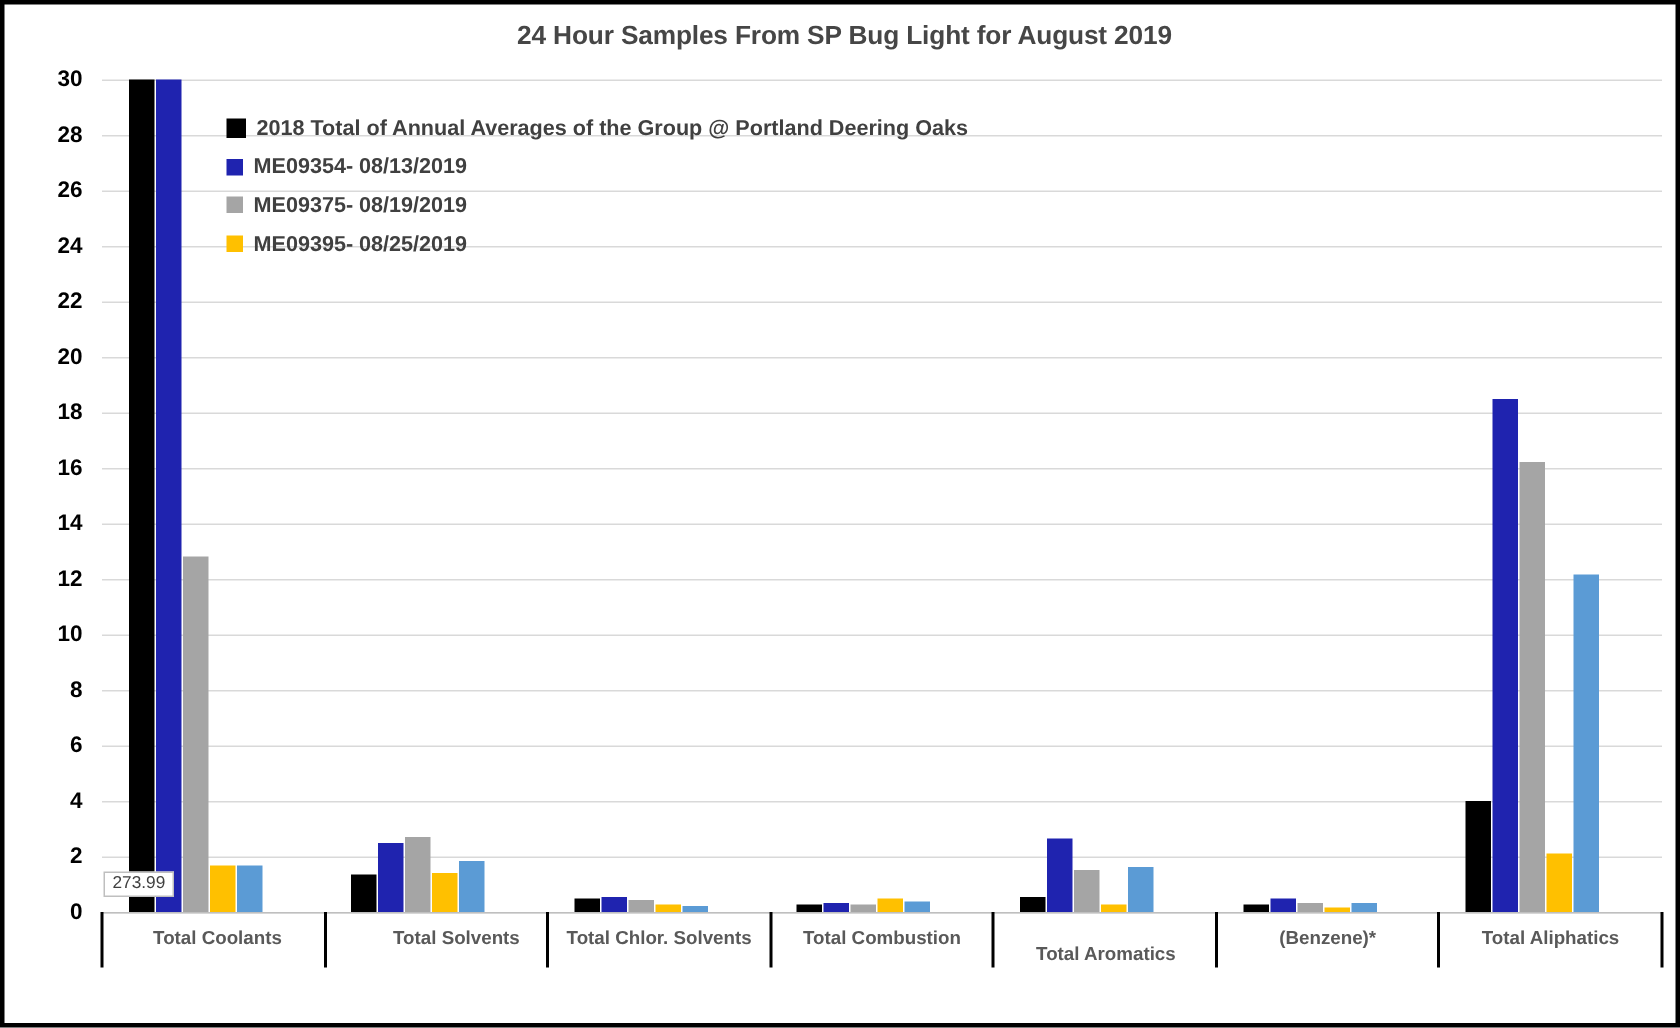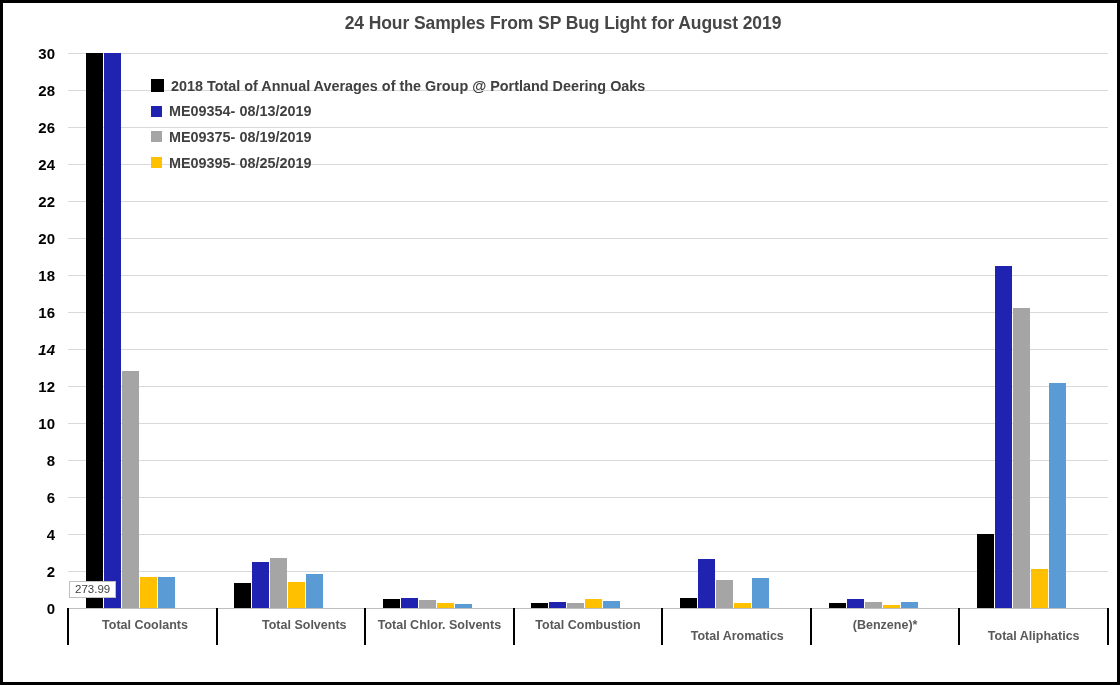--- a/index.html
+++ b/index.html
@@ -105,21 +105,21 @@
   <div id="chart-title">24 Hour Samples From SP Bug Light for August 2019</div>
 
   <div id="yaxis-labels">
       <span style="top: 555px;">0</span>
       <span style="top: 518px;">2</span>
       <span style="top: 481px;">4</span>
       <span style="top: 444px;">6</span>
       <span style="top: 407px;">8</span>
       <span style="top: 370px;">10</span>
       <span style="top: 333px;">12</span>
-      <span style="top: 296px; font-style: italic;">14</span>
+      <span style="top: 296px;">14</span>
       <span style="top: 259px;">16</span>
       <span style="top: 222px;">18</span>
       <span style="top: 185px;">20</span>
       <span style="top: 148px;">22</span>
       <span style="top: 111px;">24</span>
       <span style="top: 74px;">26</span>
       <span style="top: 37px;">28</span>
       <span style="top: 0px;">30</span>
     </div>
 
@@ -204,21 +204,21 @@
         <div class="group-sep" style="left: 890.429px;"></div>
         <div class="group-sep" style="left: 1039px;"></div>
       </div>
     <div id="cat-labels">
         <div class="cat-label" style="left: 0px; width: 154px;">Total Coolants</div>
         <div class="cat-label" style="left: 162px; width: 148.571px;">Total Solvents</div>
         <div class="cat-label" style="left: 297.143px; width: 148.571px;">Total Chlor. Solvents</div>
         <div class="cat-label" style="left: 445.714px; width: 148.571px;">Total Combustion</div>
         <div class="cat-label" style="left: 595px; width: 148.571px; margin-top: 11px;">Total Aromatics</div>
         <div class="cat-label" style="left: 742.857px; width: 148.571px;">(Benzene)*</div>
-        <div class="cat-label" style="left: 891.429px; width: 148.571px; margin-top: 11px;">Total Aliphatics</div>
+        <div class="cat-label" style="left: 891.429px; width: 148.571px;">Total Aliphatics</div>
       </div>
   </div>
 
   <div id="data-label">273.99</div>
 
   <div id="legend">
       <div class="legend-row">
         <span class="legend-swatch big" style="background: rgb(0, 0, 0);"></span>
         <span class="legend-text">2018 Total of Annual Averages of the Group @ Portland Deering Oaks</span>
       </div>

